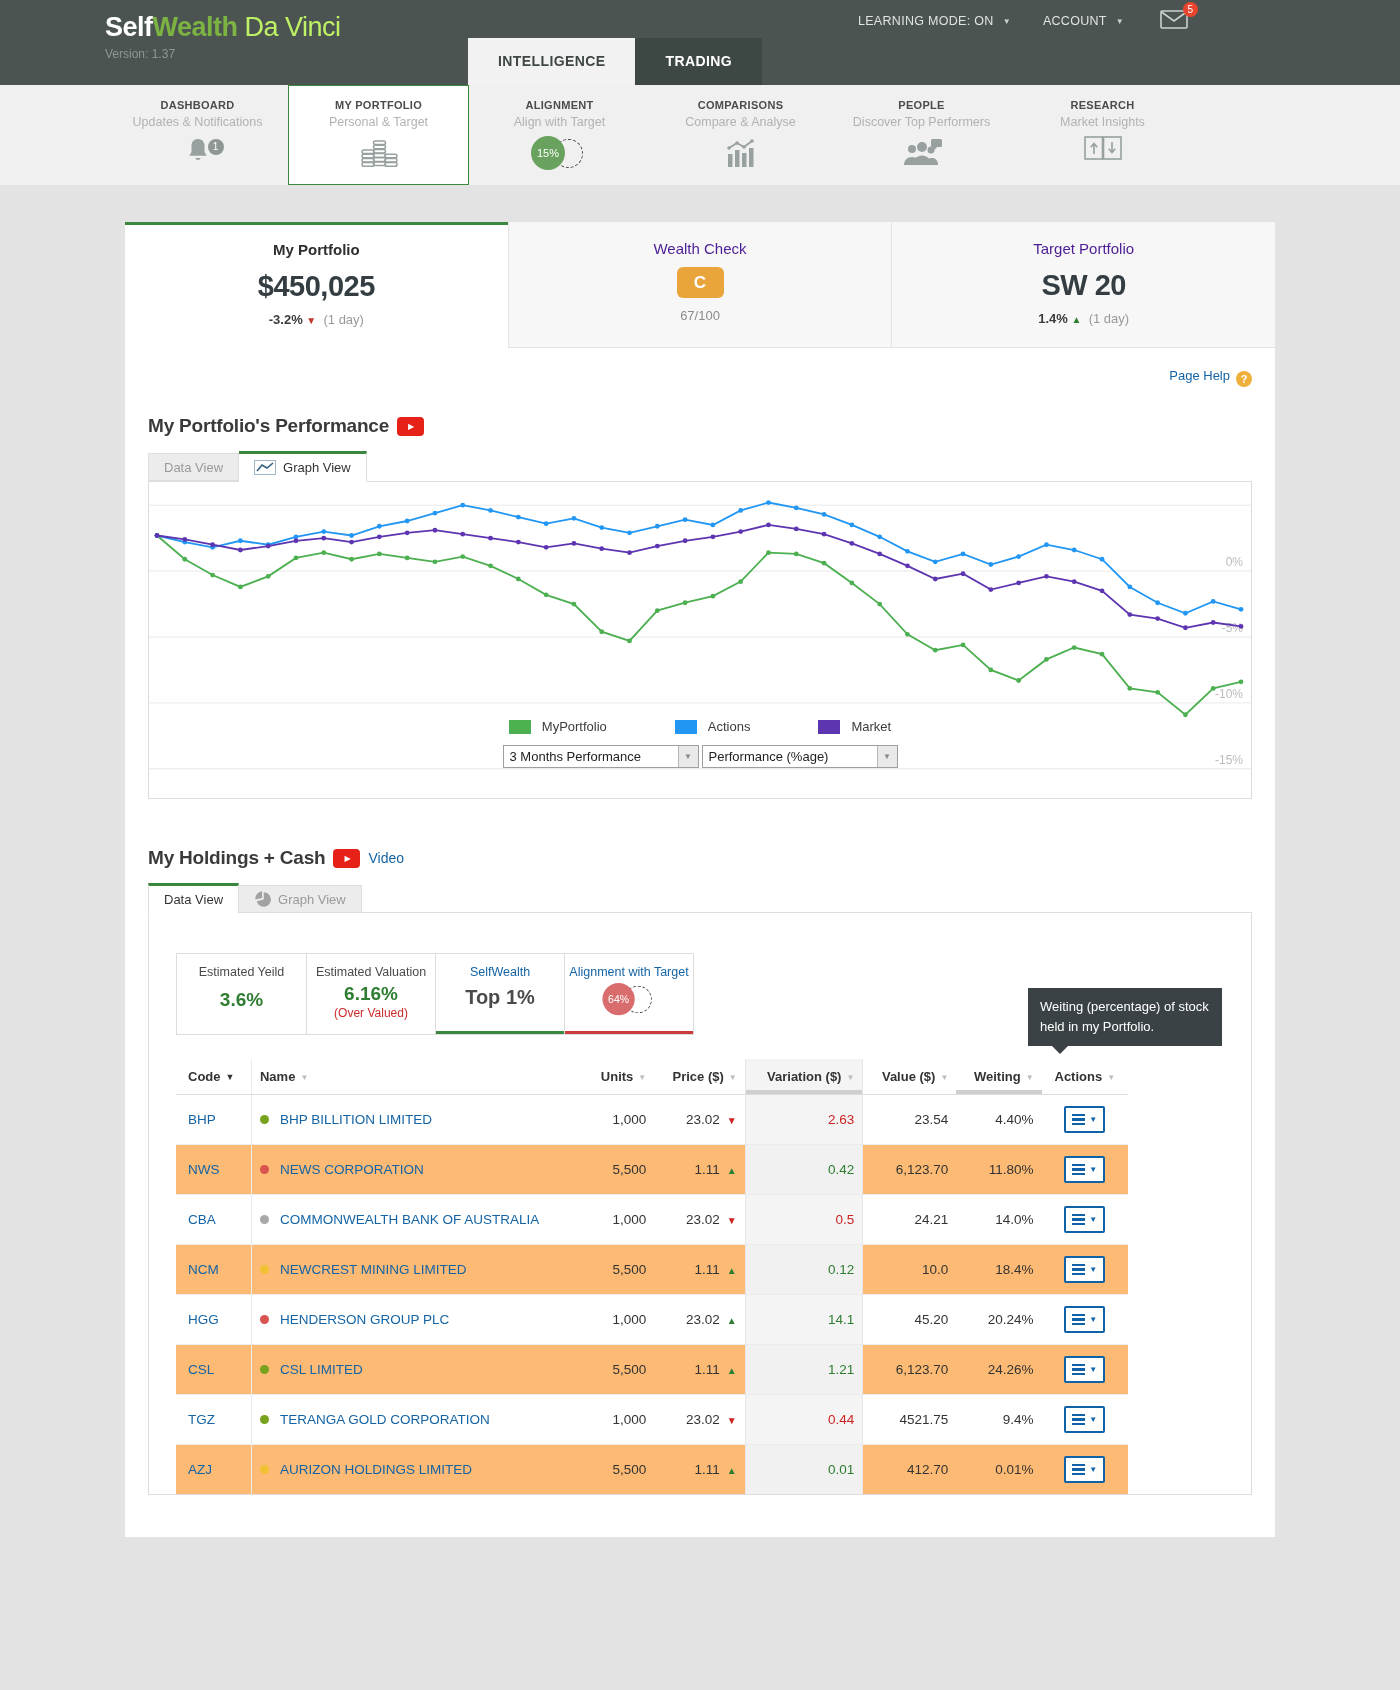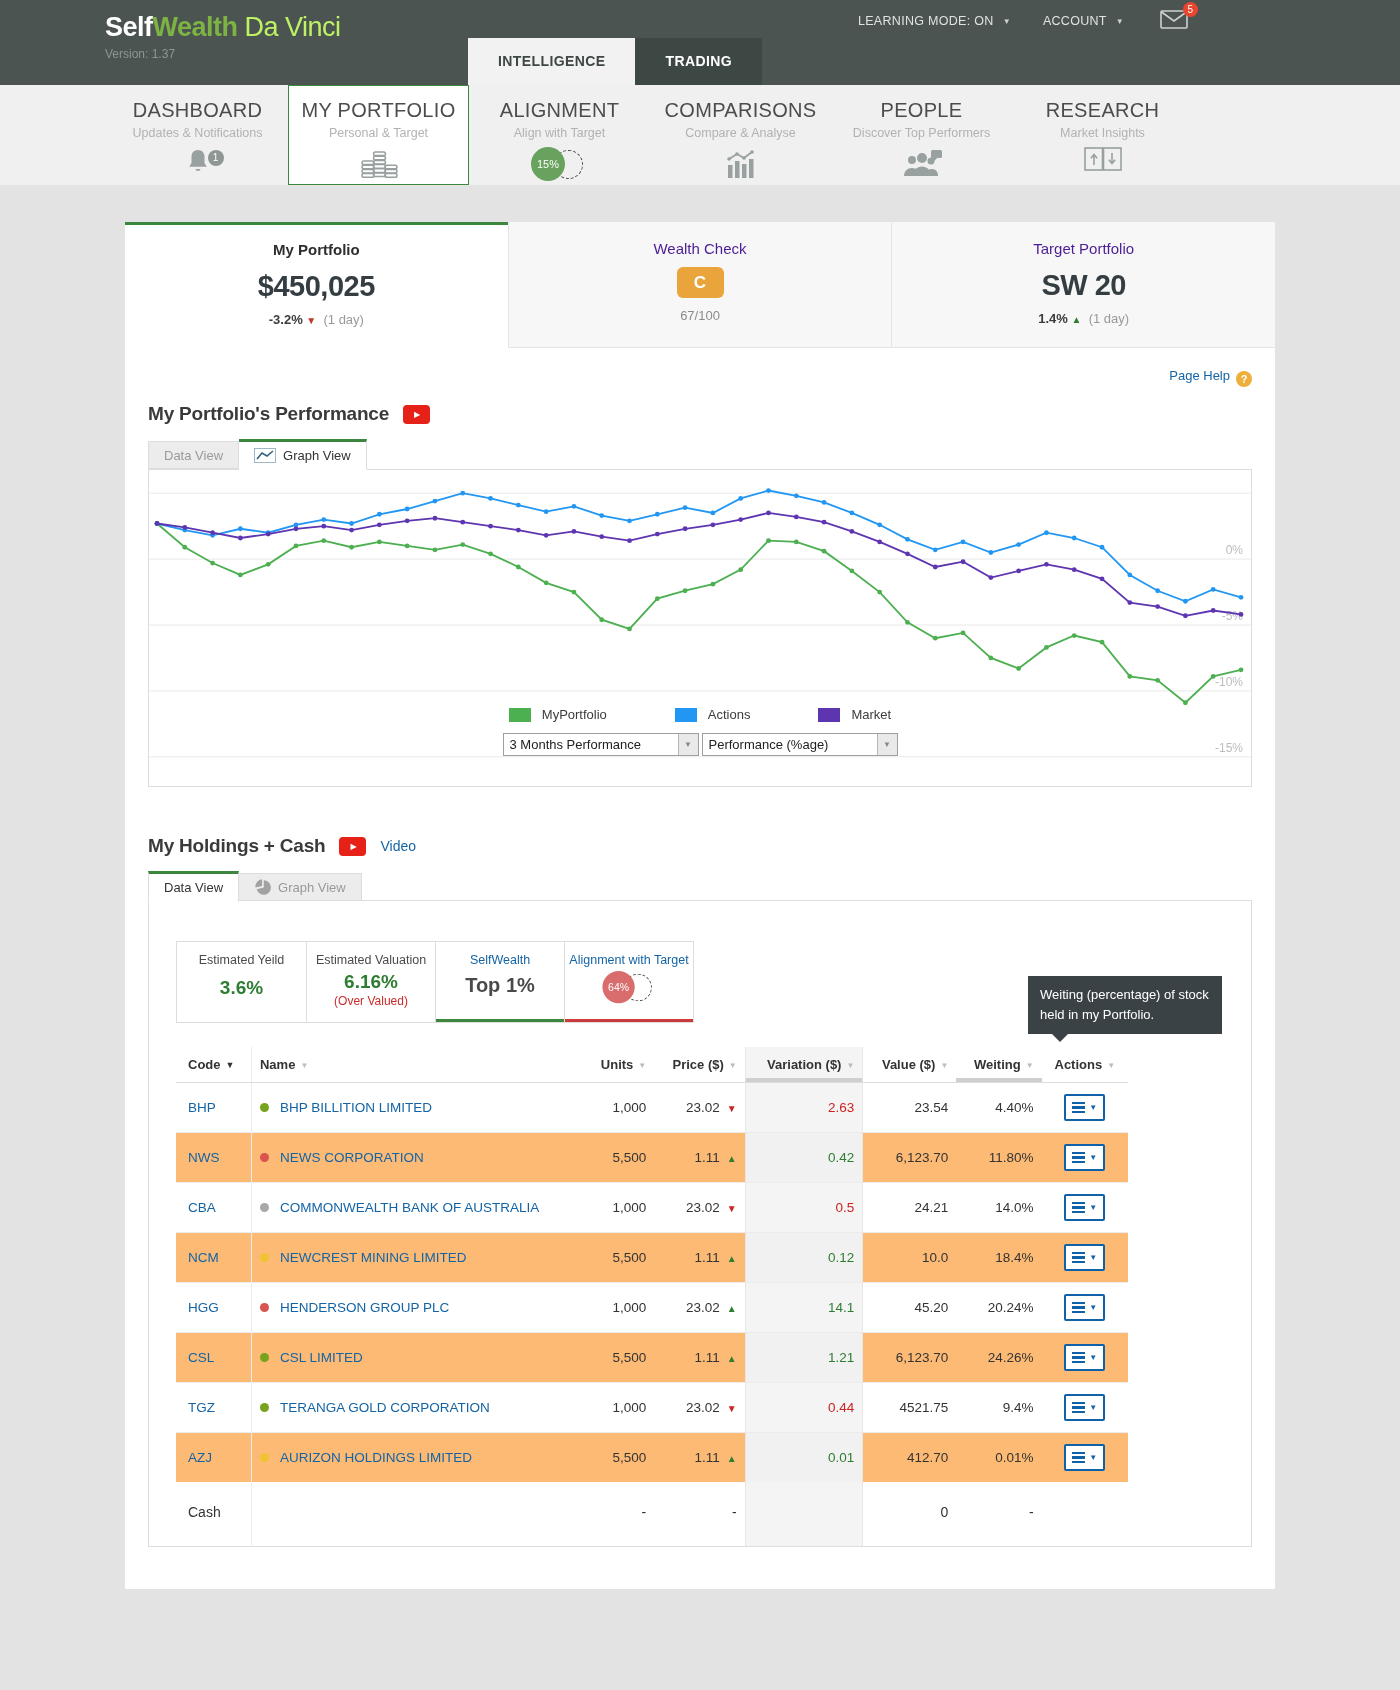--- a/index.html
+++ b/index.html
@@ -21,21 +21,21 @@
   .mail-badge { position:absolute; top:-8px; right:-10px; background:#e8442e; color:#fff; border-radius:50%; width:15px; height:15px; font-size:10px; line-height:15px; text-align:center; }
   .header-tabs { position:absolute; left:468px; bottom:0; display:flex; }
   .htab { height:47px; line-height:47px; padding:0 30px; font-size:14px; font-weight:bold; letter-spacing:.4px; }
   .htab.active { background:#f2f2f2; color:#3e4745; }
   .htab.inactive { background:#3d4744; color:#ffffff; }
 
   
   .main-nav { height:100px; background:#f0f0f0; display:flex; padding-left:107px; }
   .nav-item { width:181px; text-align:center; padding-top:14px; }
   .nav-item.active { background:#fff; border:1px solid #3a873d; padding-top:13px; }
-  .nav-title { font-size:20px; font-weight:normal; color:#4c4c4c; letter-spacing:.3px; }
+  .nav-title { font-size:11px; font-weight:bold; color:#4c4c4c; letter-spacing:.3px; }
   .nav-sub { font-size:12.5px; color:#b2b2b2; margin-top:4px; }
   .nav-icon { margin-top:7px; height:38px; display:flex; justify-content:center; align-items:flex-start; }
   .bell-wrap { position:relative; display:inline-block; }
   .bell-badge { position:absolute; right:-13px; top:3px; width:16px; height:16px; border-radius:50%; background:#8f9795; color:#fff; font-size:10px; line-height:16px; text-align:center; }
   .venn { position:relative; width:57px; height:34px; display:inline-block; }
   .venn-fill { position:absolute; left:0; top:0; width:34px; height:34px; border-radius:50%; background:#68a25e; color:#fff; font-size:11px; display:flex; align-items:center; justify-content:center; z-index:2; }
   .venn-dash { position:absolute; left:23px; top:2.5px; width:29px; height:29px; border-radius:50%; border:1.6px dashed #4a4a4a; }
   .venn.red .venn-fill { background:#d96d6d; }
   .venn.small { transform:scale(.95); }
 
@@ -60,21 +60,21 @@
   .star { color:#2e7d32; }
   .star.empty { color:#c7c7c7; }
   .stars + .tile-score { margin-top:3px; }
 
   
   .help-row { text-align:right; padding:20px 23px 0; font-size:13px; }
   .help-link { color:#1464a5; text-decoration:none; }
   .help-icon { display:inline-block; width:16px; height:16px; border-radius:50%; background:#efaf3b; color:#fff; font-size:11px; line-height:16px; text-align:center; font-weight:bold; margin-left:6px; vertical-align:-3px; }
 
   .section { margin:0 23px; }
-  .section-title-row { display:flex; align-items:center; gap:14px; margin-top:16px; }
+  .section-title-row { display:flex; align-items:center; gap:8px; margin-top:28px; }
   .section-title { font-size:19px; font-weight:bold; color:#3a3a3a; letter-spacing:-0.2px; }
   .yt { width:27px; height:19px; background:#e62117; border-radius:4px; color:#fff; display:inline-flex; align-items:center; justify-content:center; font-size:8px; padding-left:1px; }
   .video-link { color:#1464a5; font-size:14px; text-decoration:none; }
 
   
   .tabs { display:flex; margin-top:14px; position:relative; z-index:2; align-items:flex-end; }
   .tab { height:28px; padding:0 15px; font-size:13px; display:flex; align-items:center; gap:7px; }
   .tab.inactive { background:#ececec; border:1px solid #ddd; color:#9a9a9a; }
   .tab.active { background:#fff; border:1px solid #ddd; border-top:3px solid #3a873d; border-bottom:1px solid #fff; color:#333; height:31px; margin-bottom:-1px; }
   .tab + .tab { border-left:none; }
@@ -647,27 +647,17 @@
               <td class="r">0.01%</td>
               <td class="c"><div class="act">
                   <span class="bars">
                     <i></i>
                     <i></i>
                     <i></i>
                   </span>
                   <span class="caret">▼</span>
                 </div></td>
             </tr>
-            <tr class="cash">
-              <td class="codecell">Cash</td>
-              <td></td>
-              <td class="r">-</td>
-              <td class="r">-</td>
-              <td class="r shaded"></td>
-              <td class="r">0</td>
-              <td class="r">-</td>
-              <td></td>
-            </tr>
           </tbody>
       </table>
     </div>
   </div>
 </div>
 
 </body></html>

